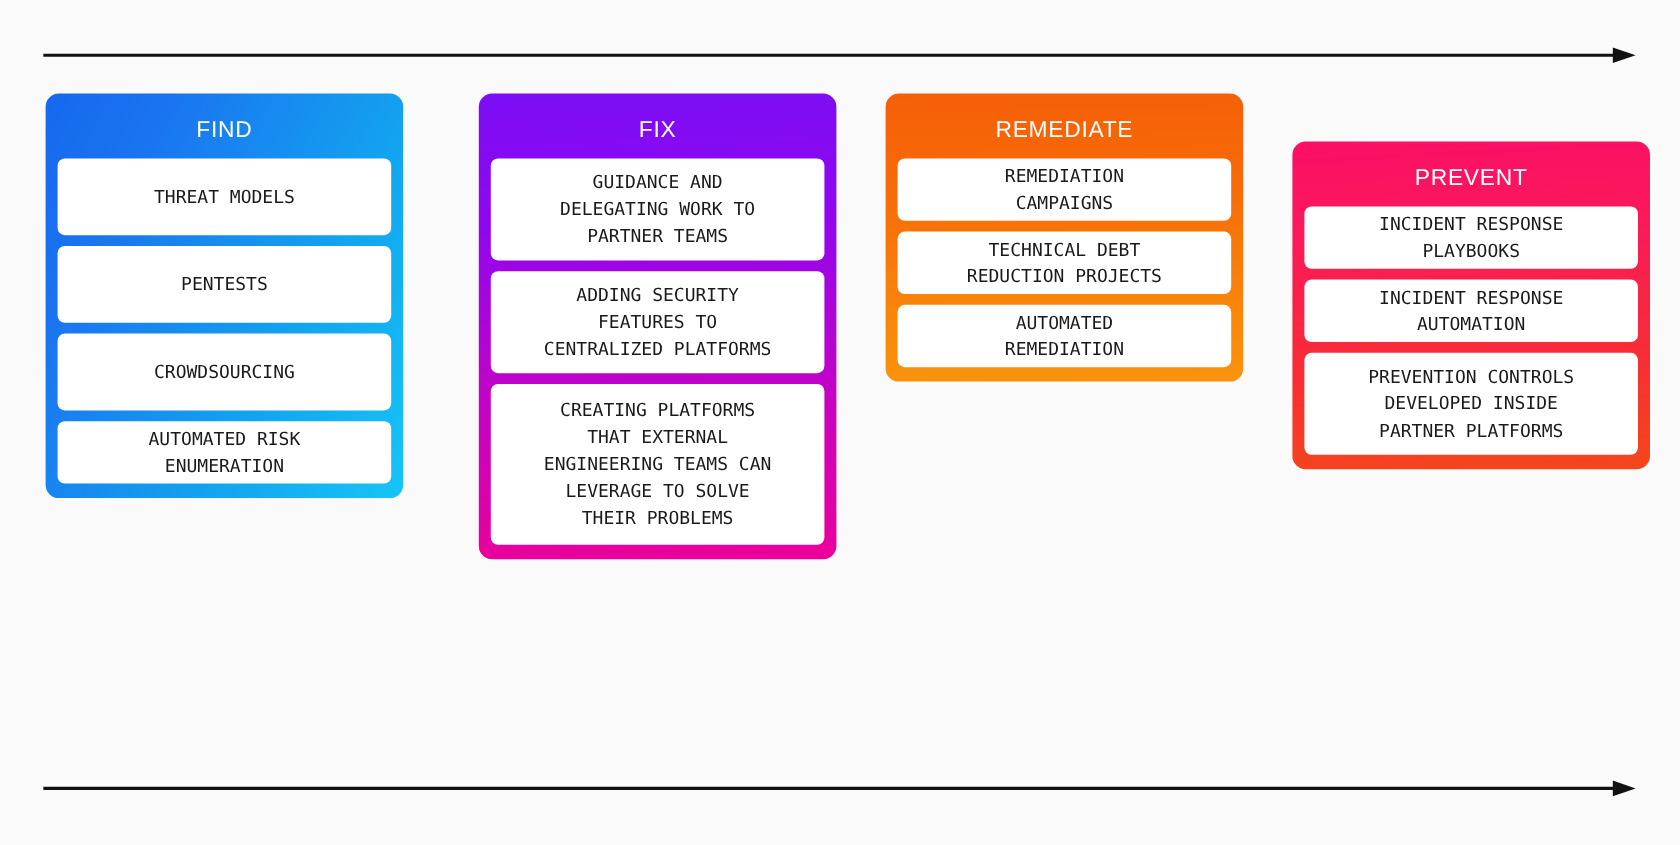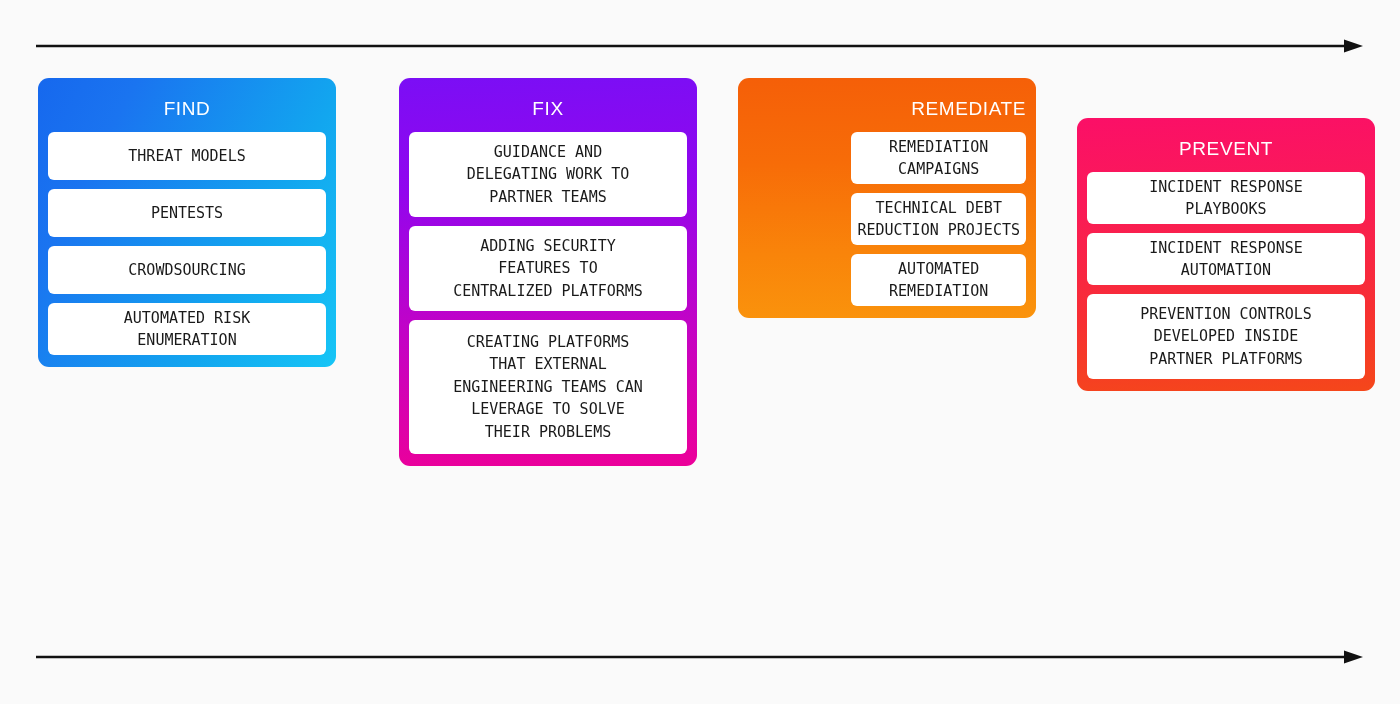--- a/index.html
+++ b/index.html
@@ -58,21 +58,20 @@
     flex-direction: column;
   }
   .stage-find {
     background: linear-gradient(118deg, #1668ee 0%, #1a74f0 22%, #12a6ef 68%, #16c5f6 100%);
   }
   .stage-fix {
     background: linear-gradient(178deg, #7b0ef5 0%, #9106ee 28%, #c203c6 64%, #ec0099 100%);
   }
   .stage-remediate {
     background: linear-gradient(179deg, #f55f08 0%, #f76c08 35%, #f9840a 72%, #fa930c 100%);
-    align-items: flex-end;
   }
   .stage-prevent {
     background: linear-gradient(177deg, #fb0f67 0%, #fa1a58 30%, #f72f33 70%, #f5471a 100%);
   }
 
   .stage-title {
     color: #ffffff;
     font-family: "Liberation Sans", sans-serif;
     font-weight: normal;
     font-size: 19px;
@@ -96,21 +95,21 @@
     font-size: 15px;
     line-height: 22.5px;
     text-align: center;
     display: flex;
     align-items: center;
     justify-content: center;
     padding: 0 6px;
     box-sizing: border-box;
     white-space: pre-line;
   }
-  .item.l1 { height: 48px; }
+  .item.l1 { height: 64px; }
   .item.l2 { height: 52px; }
   .item.l3 { height: 85px; }
   .item.l5 { height: 134px; }
 </style>
 </head>
 <body>
 
 <div class="canvas">
 
   <div class="flow-arrow top">

